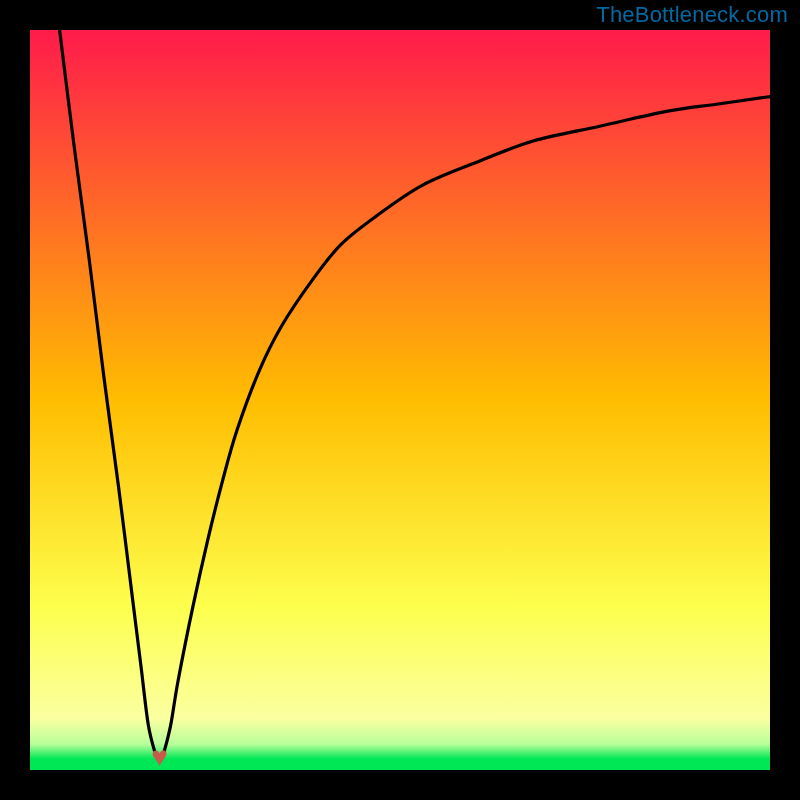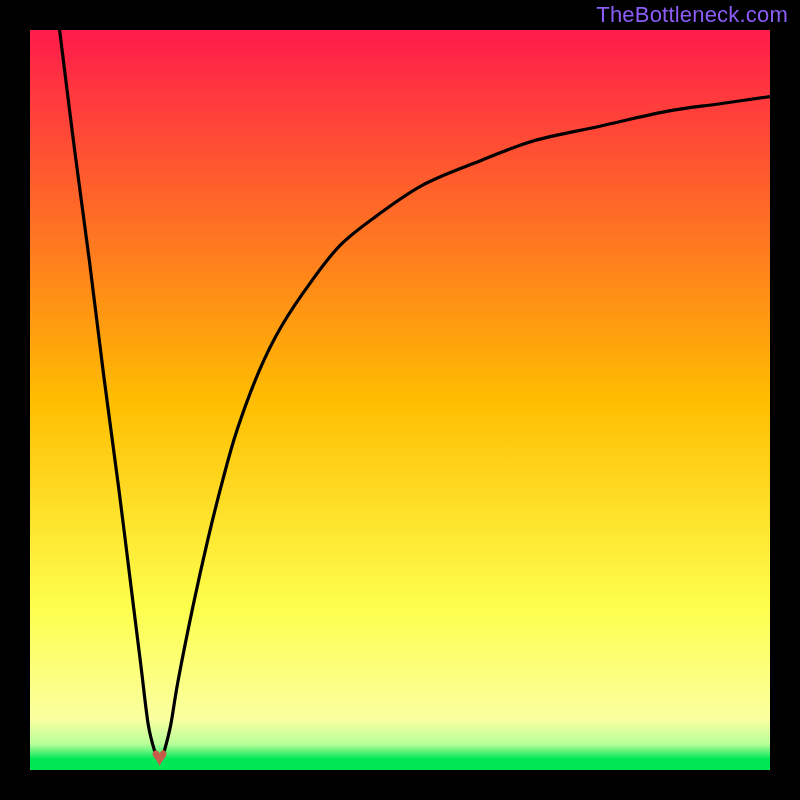--- a/index.html
+++ b/index.html
@@ -14,21 +14,21 @@
   .frame {
     position: absolute;
     left: 0; top: 0;
     width: 800px; height: 800px;
     background: #000;
   }
   .watermark {
     position: absolute;
     top: 2px;
     right: 12px;
-    color: #8b5cf6;
+    color: #0369a1;
     font-size: 22px;
     font-weight: 500;
     letter-spacing: 0.2px;
     user-select: none;
   }
   .plot {
     position: absolute;
     left: 30px;
     top: 30px;
     width: 740px;

